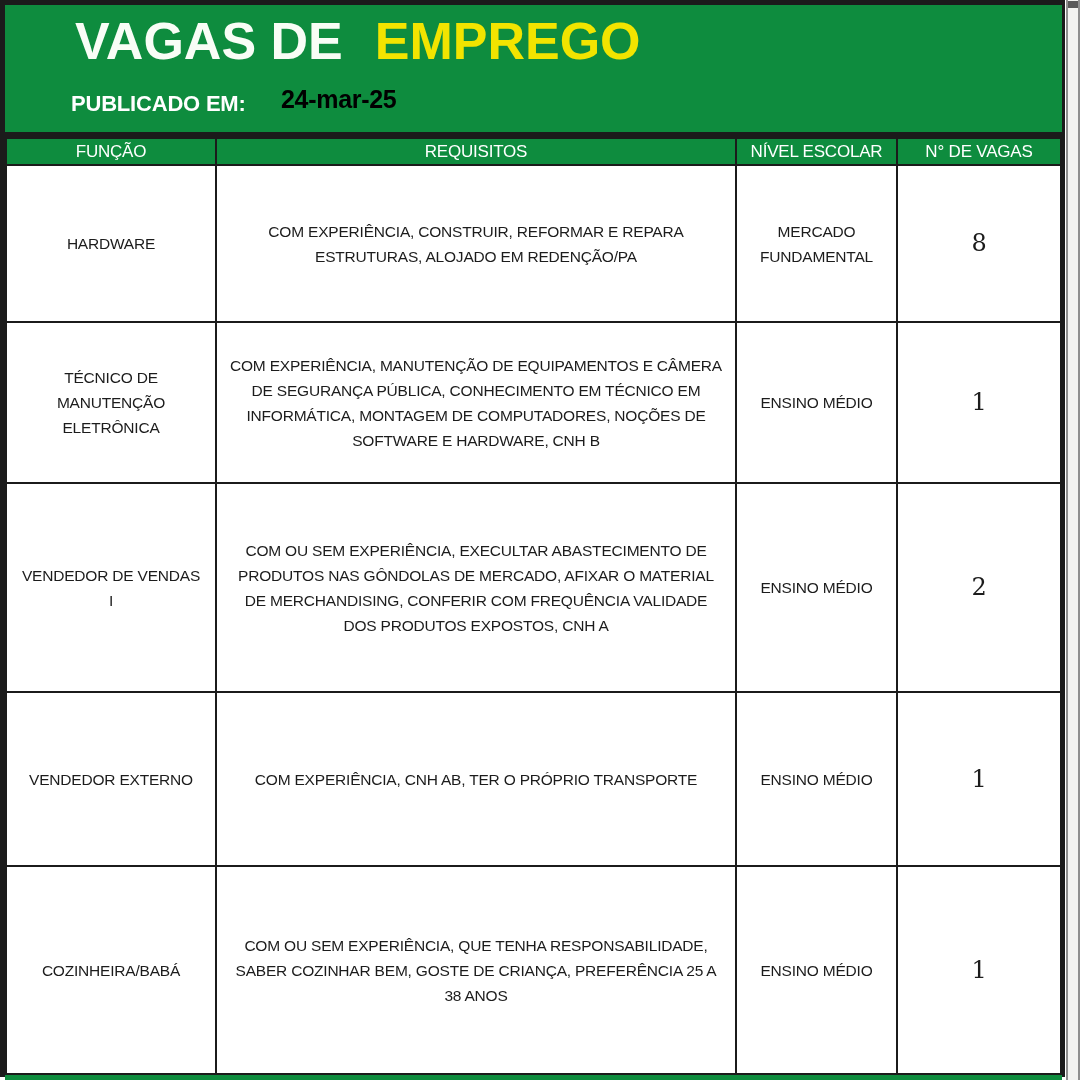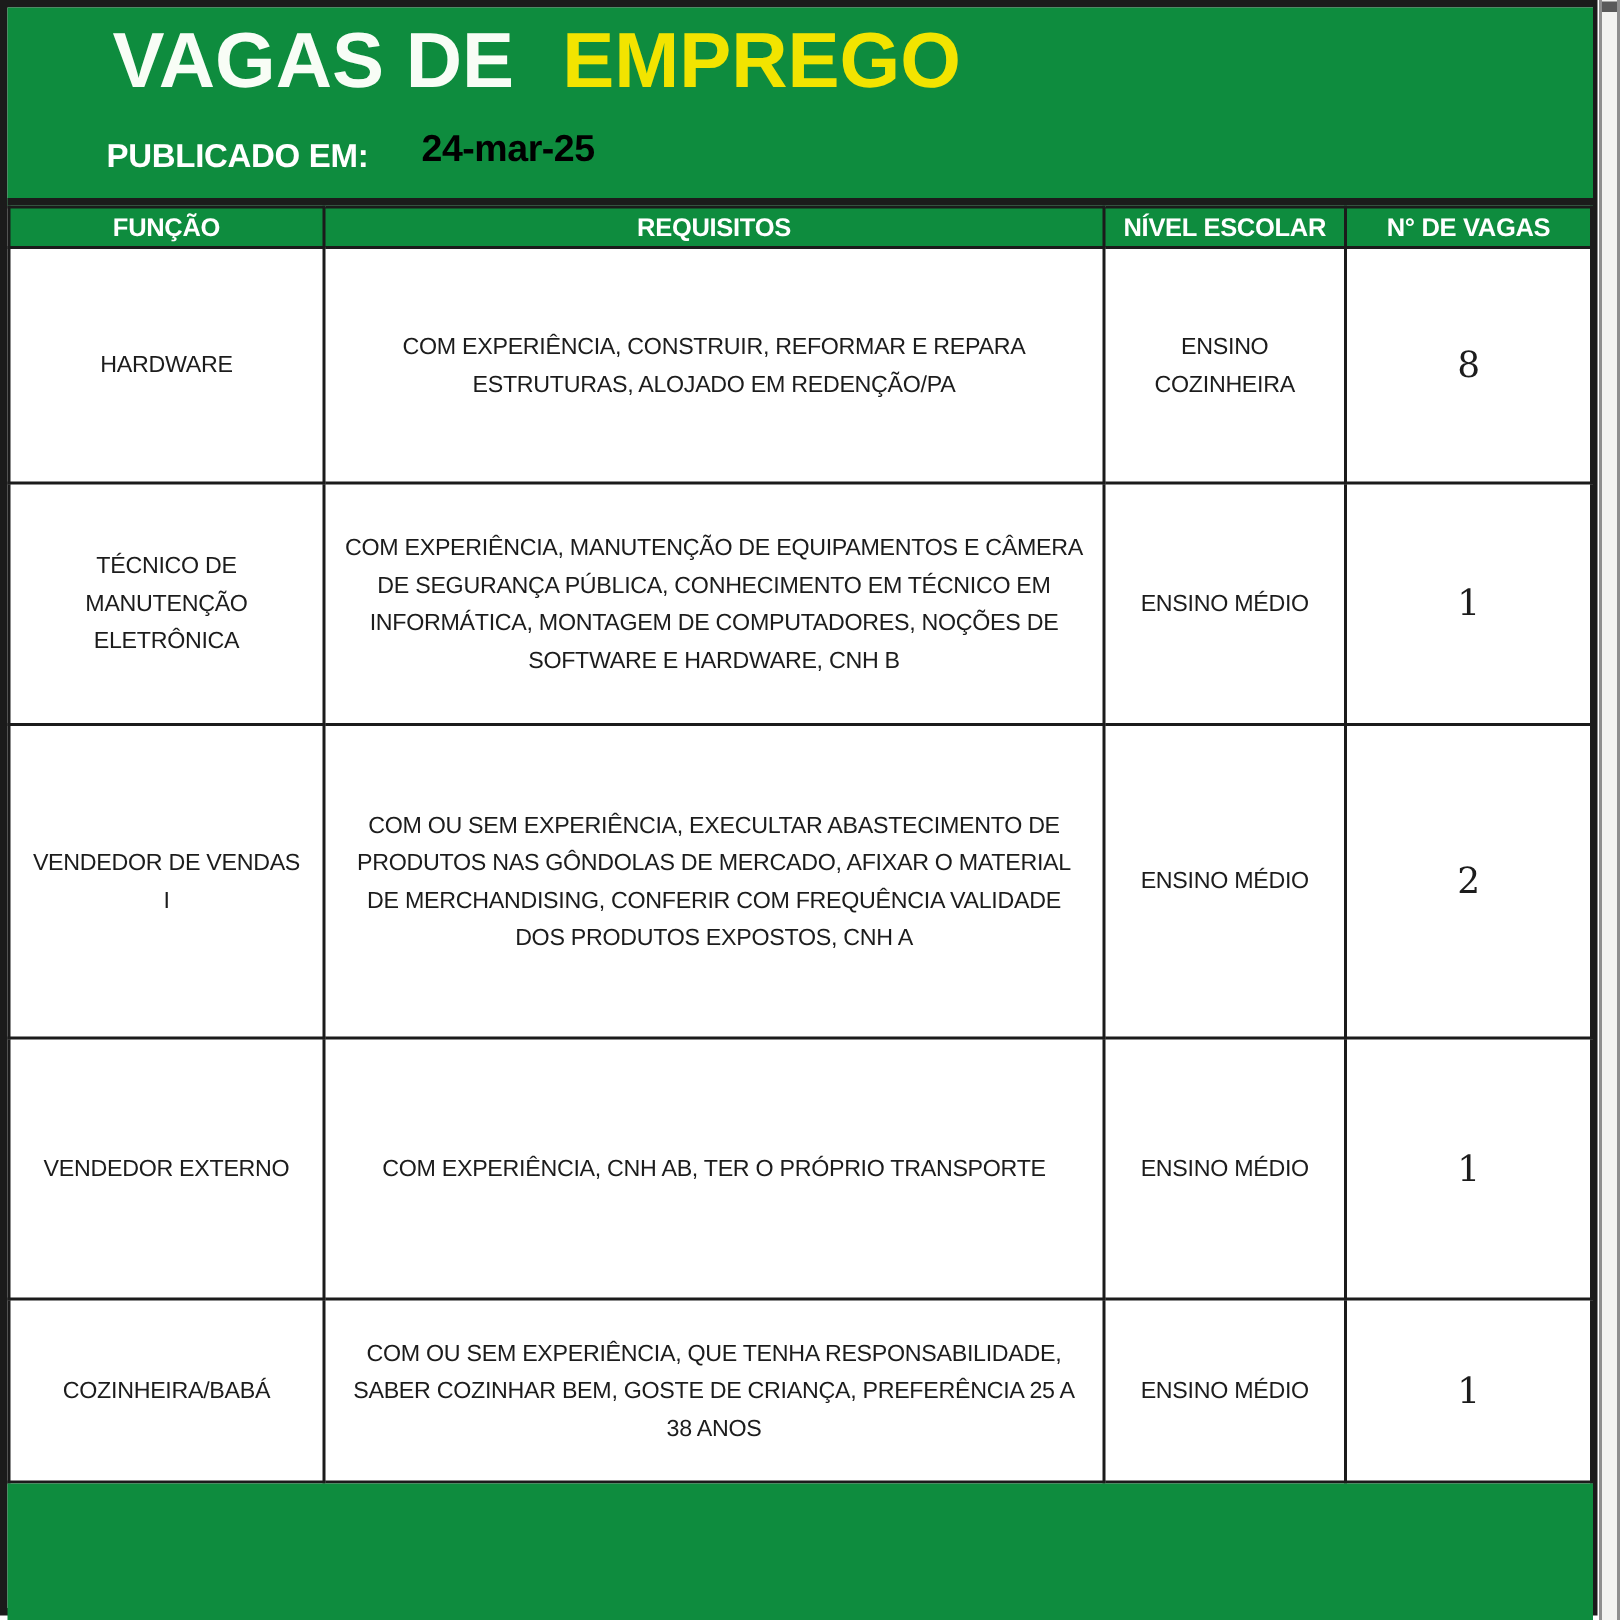--- a/index.html
+++ b/index.html
@@ -39,36 +39,36 @@
   }
   col.c1{width:210px;} col.c2{width:520px;} col.c3{width:161px;} col.c4{width:164px;}
   th,td{
     border:2px solid #1b1b1b;
     text-align:center;vertical-align:middle;
     padding:2px 12px;
     box-sizing:border-box;
     color:#1c1c1c;
   }
   thead th{
-    background:#0e8c3e;color:#ffffff;font-weight:bold;
+    background:#0e8c3e;color:#ffffff;font-weight:normal;
     height:27px;font-size:17px;letter-spacing:-0.2px;padding:0 4px;
   }
   tbody td{
     font-size:15.5px;line-height:25px;letter-spacing:-0.2px;
     background:#ffffff;
   }
   td.vagas{
     font-family:"DejaVu Serif","Liberation Serif",serif;
     font-size:24px;
   }
   tr.r1 td{height:157px;}
   tr.r2 td{height:161px;}
   tr.r3 td{height:209px;}
   tr.r4 td{height:174px;}
-  tr.r5 td{height:122px;}
+  tr.r5 td{height:208px;}
   
   .footer{
     height:104px;background:#0e8c3e;
   }
   
   .scrollbar{
     position:absolute;left:1066px;top:0;width:14px;height:1080px;
     box-sizing:border-box;background:#f3f3f1;
     border-left:2px solid #8f8f8f;border-right:2px solid #8f8f8f;
   }
@@ -101,21 +101,21 @@
         <th>FUNÇÃO</th>
         <th>REQUISITOS</th>
         <th>NÍVEL ESCOLAR</th>
         <th>N° DE VAGAS</th>
       </tr>
     </thead>
     <tbody>
       <tr class="r1">
         <td>HARDWARE</td>
         <td>COM EXPERIÊNCIA, CONSTRUIR, REFORMAR E REPARA ESTRUTURAS, ALOJADO EM REDENÇÃO/PA</td>
-        <td>ENSINO COZINHEIRA</td>
+        <td>MERCADO FUNDAMENTAL</td>
         <td class="vagas">8</td>
       </tr>
       <tr class="r2">
         <td>TÉCNICO DE MANUTENÇÃO ELETRÔNICA</td>
         <td>COM EXPERIÊNCIA, MANUTENÇÃO DE EQUIPAMENTOS E CÂMERA DE SEGURANÇA PÚBLICA, CONHECIMENTO EM TÉCNICO EM INFORMÁTICA, MONTAGEM DE COMPUTADORES, NOÇÕES DE SOFTWARE E HARDWARE, CNH B</td>
         <td>ENSINO MÉDIO</td>
         <td class="vagas">1</td>
       </tr>
       <tr class="r3">
         <td>VENDEDOR DE VENDAS I</td>

